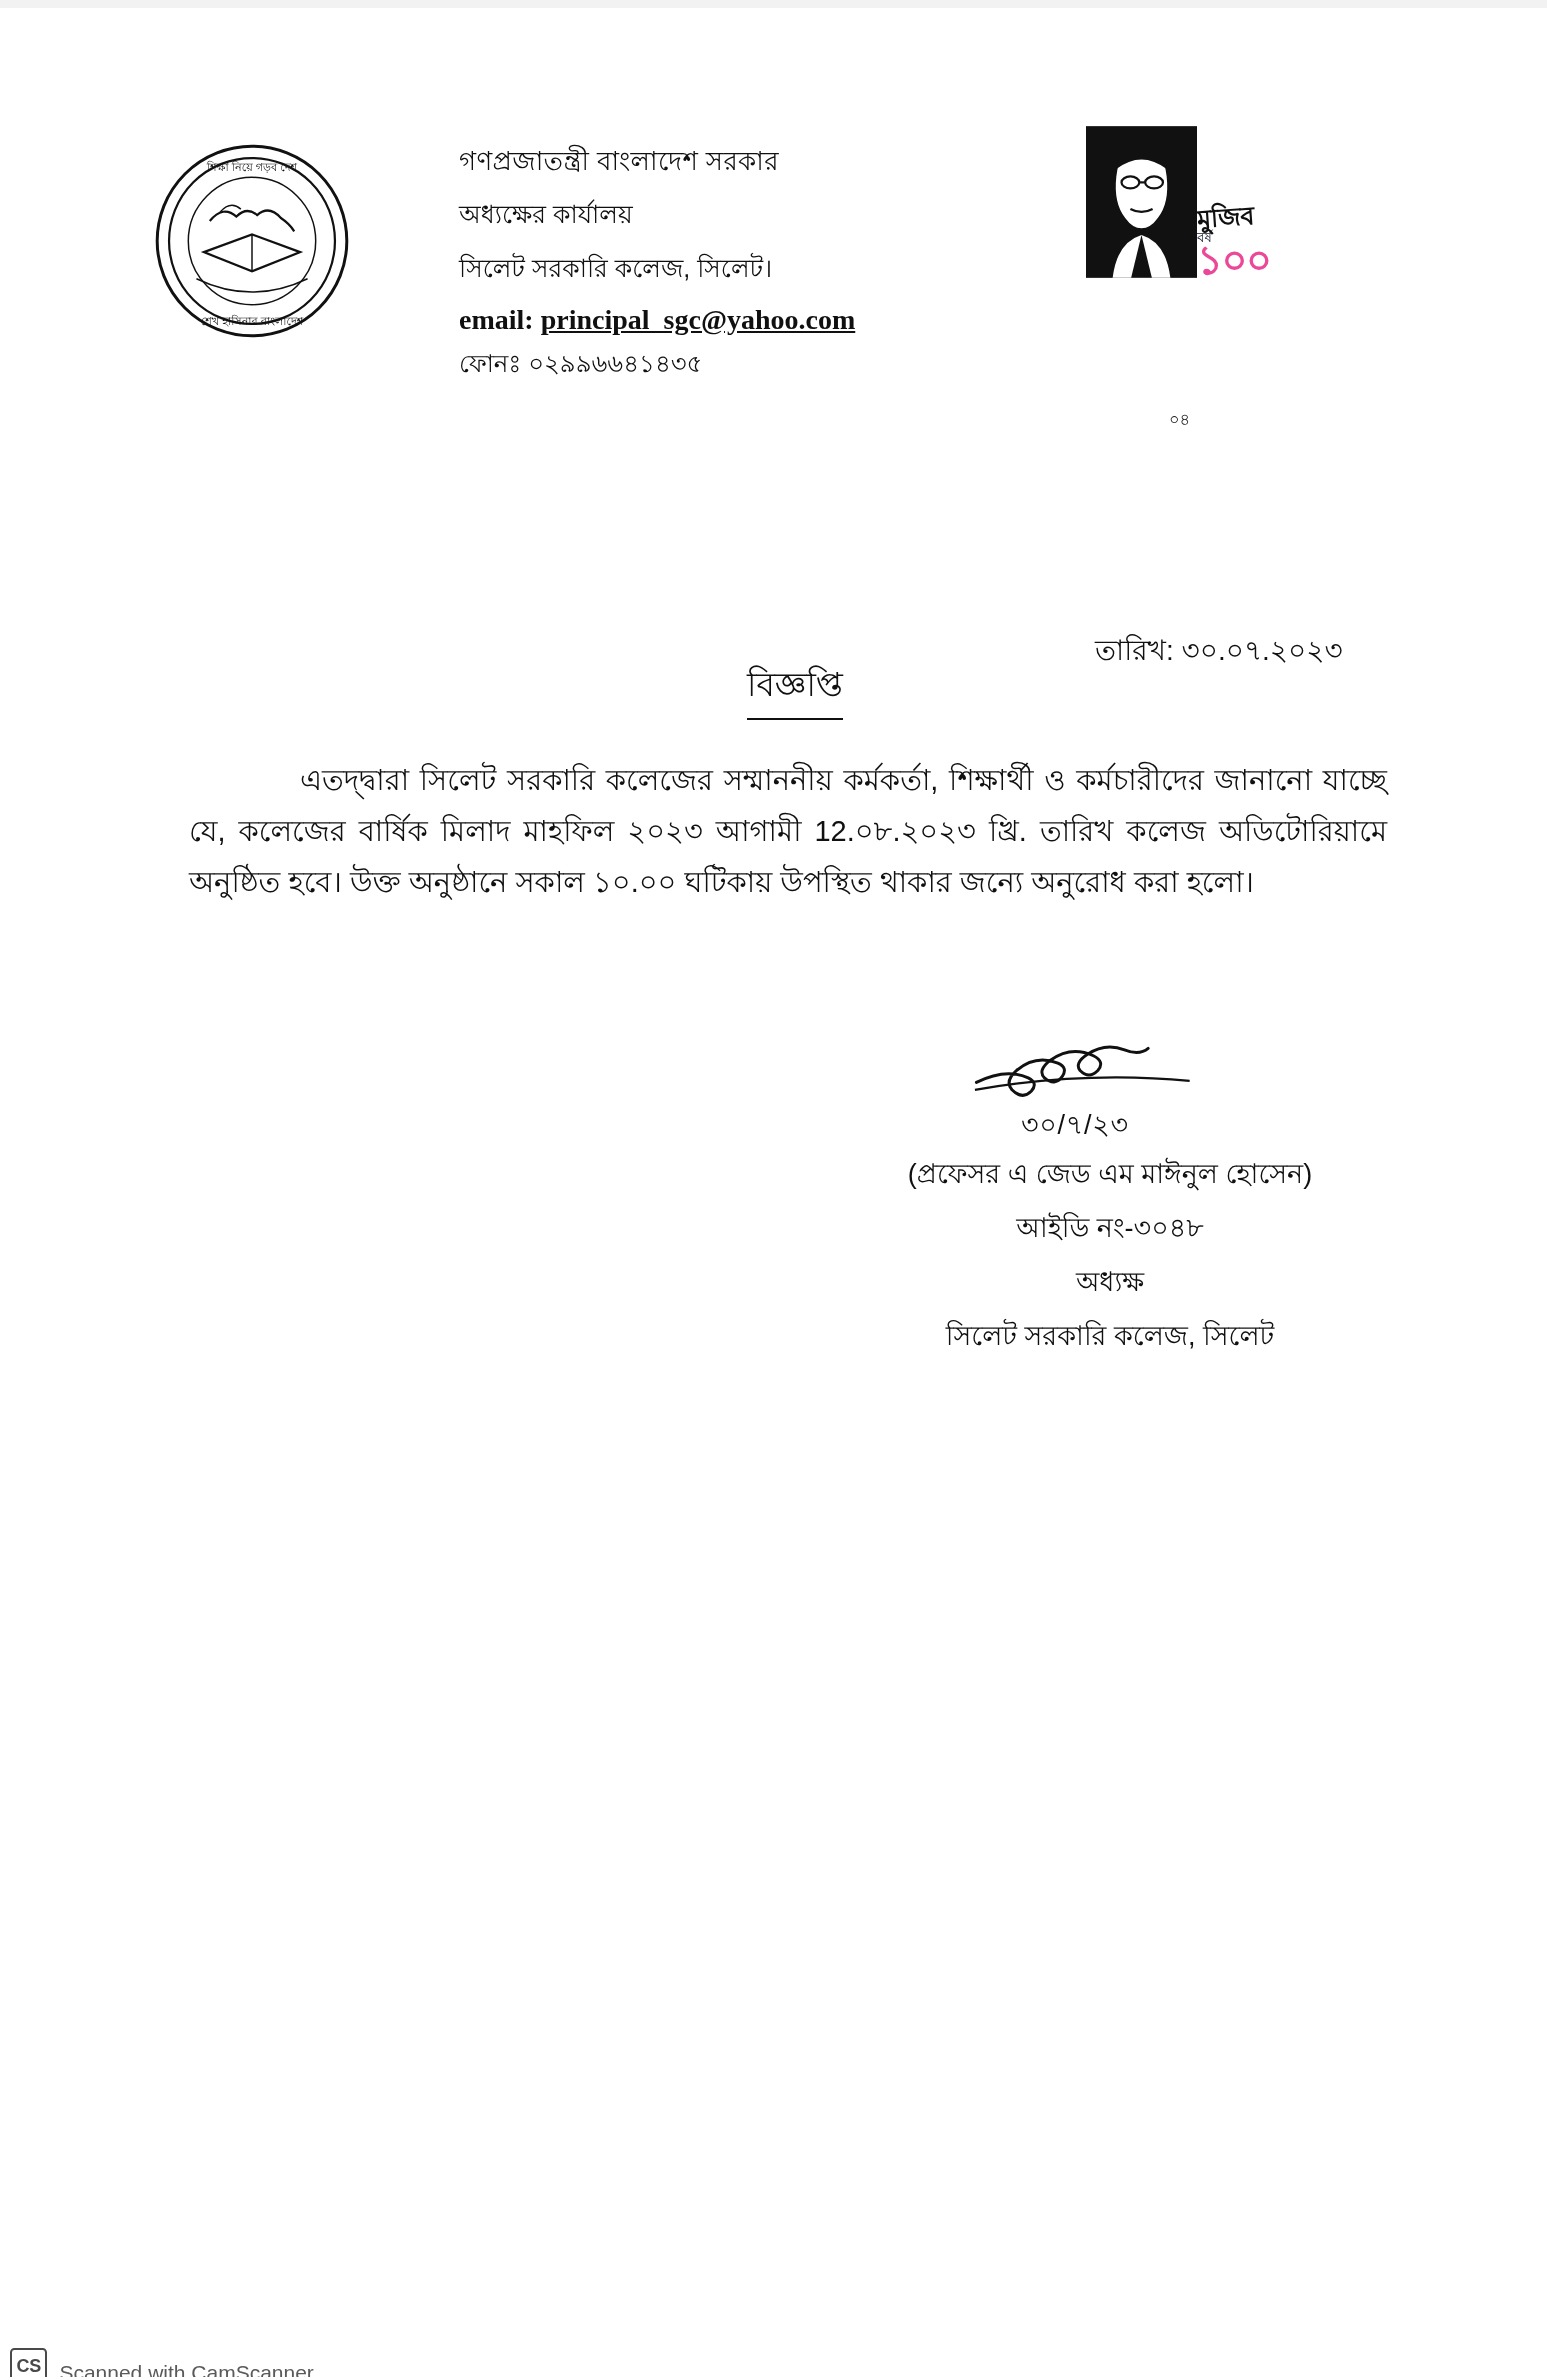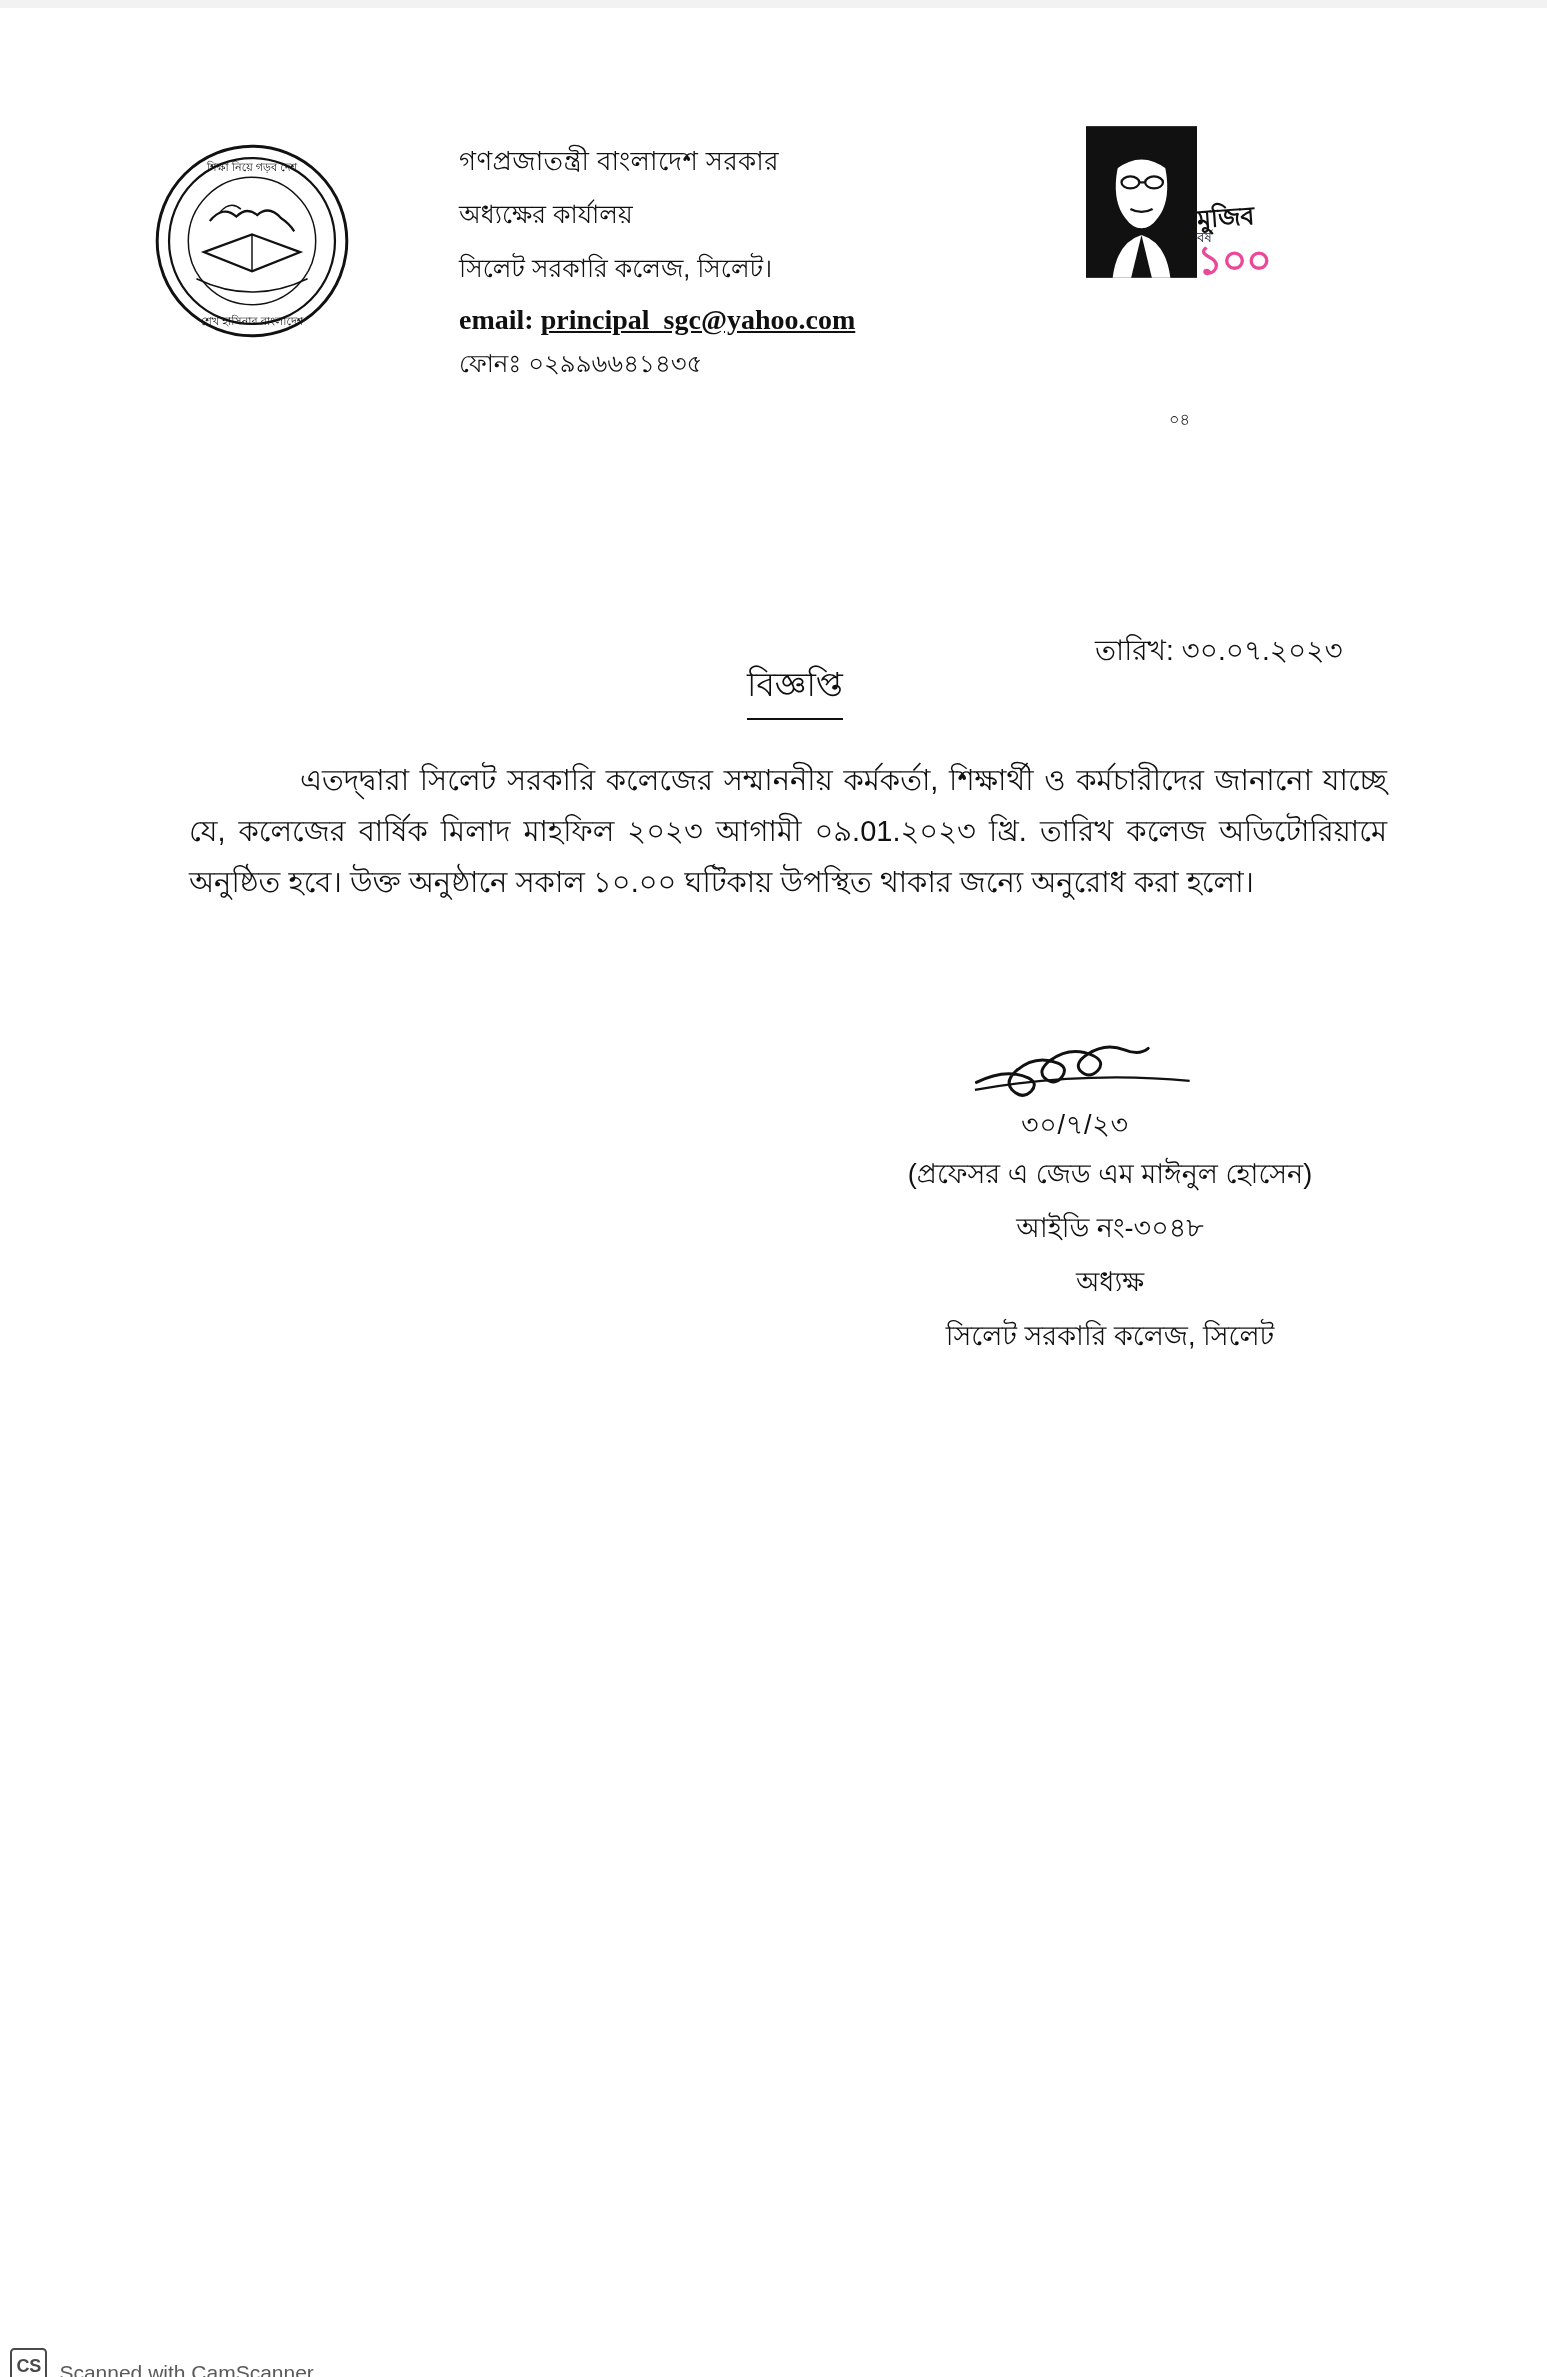--- a/index.html
+++ b/index.html
@@ -293,21 +293,21 @@
       </div>
     </div>
   </div>
 
   <div class="page-number">০৪</div>
 
   <div class="doc-date">তারিখ: ৩০.০৭.২০২৩</div>
 
   <div class="notice-title">বিজ্ঞপ্তি</div>
 
-  <div class="body-text">এতদ্দ্বারা সিলেট সরকারি কলেজের সম্মাননীয় কর্মকর্তা, শিক্ষার্থী ও কর্মচারীদের জানানো যাচ্ছে যে, কলেজের বার্ষিক মিলাদ মাহফিল ২০২৩ আগামী ০৯.01.২০২৩ খ্রি. তারিখ কলেজ অডিটোরিয়ামে অনুষ্ঠিত হবে। উক্ত অনুষ্ঠানে সকাল ১০.০০ ঘটিকায় উপস্থিত থাকার জন্যে অনুরোধ করা হলো।</div>
+  <div class="body-text">এতদ্দ্বারা সিলেট সরকারি কলেজের সম্মাননীয় কর্মকর্তা, শিক্ষার্থী ও কর্মচারীদের জানানো যাচ্ছে যে, কলেজের বার্ষিক মিলাদ মাহফিল ২০২৩ আগামী 12.০৮.২০২৩ খ্রি. তারিখ কলেজ অডিটোরিয়ামে অনুষ্ঠিত হবে। উক্ত অনুষ্ঠানে সকাল ১০.০০ ঘটিকায় উপস্থিত থাকার জন্যে অনুরোধ করা হলো।</div>
 
   <div class="signature-block">
     <div class="sig-scribble">
       <svg width="311" height="89" viewBox="0 0 420 120">
         <path d="M10 72 q40 -20 70 -6 q14 7 4 18 q-12 12 -26 -2 q-10 -12 6 -26 q26 -22 56 -10 q14 6 6 18 q-10 14 -24 2 q-10 -10 8 -24 q28 -20 58 -6 q16 8 6 20 q-12 12 -24 0 q-8 -10 10 -22 q24 -16 50 -6 q20 8 32 -2" fill="none" stroke="#111" stroke-width="4" stroke-linecap="round"></path>
         <path d="M8 82 q150 -26 290 -12" fill="none" stroke="#111" stroke-width="3"></path>
       </svg>
     </div>
     <div class="sig-date">৩০/৭/২৩</div>
     <div class="sig-name">(প্রফেসর এ জেড এম মাঈনুল হোসেন)</div>

